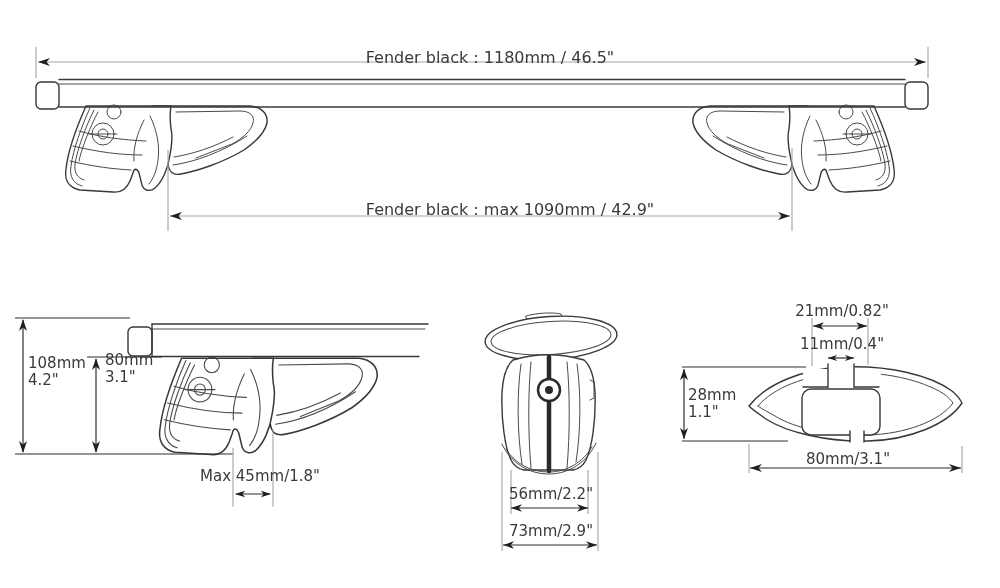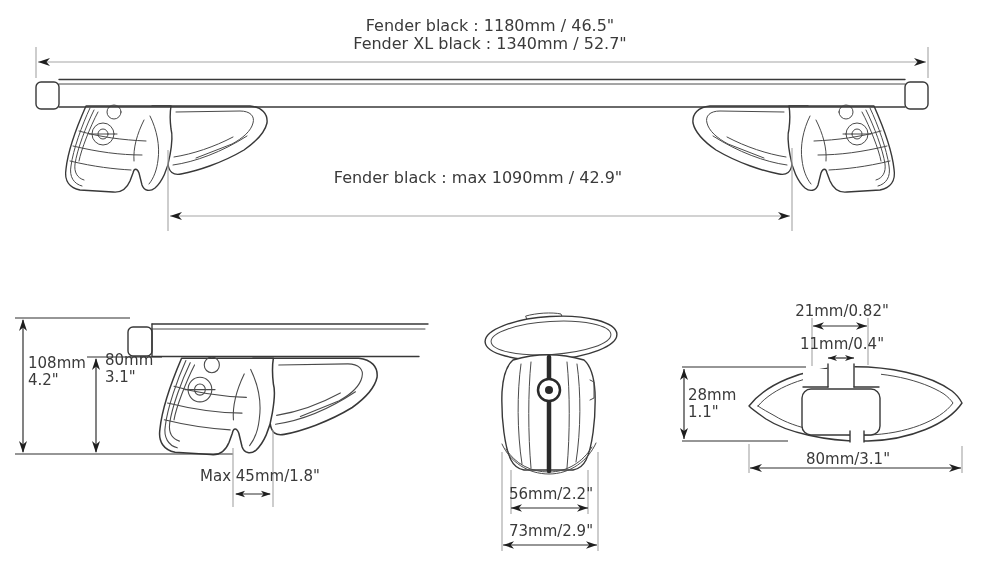--- a/index.html
+++ b/index.html
@@ -1,21 +1,21 @@
 <!DOCTYPE html>
 <html><head>
 <meta charset="utf-8">
 <style>
   html,body{margin:0;padding:0;background:#fff;}
   #stage{position:relative;width:1000px;height:588px;background:#fff;overflow:hidden;
          font-family:"DejaVu Sans","Liberation Sans",sans-serif;color:#3a3a3a;}
   #art{position:absolute;left:0;top:0;}
   .lbl{position:absolute;white-space:nowrap;color:#3a3a3a;}
   .c{transform:translateX(-50%);text-align:center;}
-  .big{font-size:16px;line-height:17.5px;}
+  .big{font-size:16px;line-height:17.5px;margin-top:32px;}
   .sm{font-size:15px;line-height:17px;}
   
   .o{fill:none;stroke:#383838;stroke-width:1.4;stroke-linecap:round;stroke-linejoin:round;}
   .of{fill:#fff;stroke:#383838;stroke-width:1.4;stroke-linecap:round;stroke-linejoin:round;}
   .i{fill:none;stroke:#4a4a4a;stroke-width:1;stroke-linecap:round;stroke-linejoin:round;}
   .d{fill:none;stroke:#2f2f2f;stroke-width:1.2;}
   .g{fill:none;stroke:#a5a5a5;stroke-width:1.1;}
   .ah{fill:#1e1e1e;stroke:none;}
   .w{fill:#fff;stroke:none;}
   .thick{fill:none;stroke:#2a2a2a;stroke-width:4.5;stroke-linecap:round;}
@@ -173,24 +173,23 @@
         <path class="g" d="M749,444 V473 M962,446 V473"></path>
         <path class="d" d="M750,468 H961"></path>
         <polygon class="ah" points="750,468 762,464 758.5,468 762,472"></polygon>
         <polygon class="ah" points="961,468 949,464 952.5,468 949,472"></polygon>
       </g>
     </g>
   </svg>
 
   <div class="lbl big c" style="left:490px;top:17px">
     <div>Fender black : 1180mm / 46.5"</div>
-    <div>Fender XL black : 1340mm / 52.7"</div>
-  </div>
-
-  <div class="lbl big c" style="left:478px;top:169px">
+  </div>
+
+  <div class="lbl big c" style="left:510px;top:169px">
     <div>Fender black : max 1090mm / 42.9"</div>
   </div>
 
   <div class="lbl sm" style="left:28px;top:355px">
     <div>108mm</div>
     <div>4.2"</div>
   </div>
 
   <div class="lbl sm" style="left:105px;top:352px">
     <div>80mm</div>

